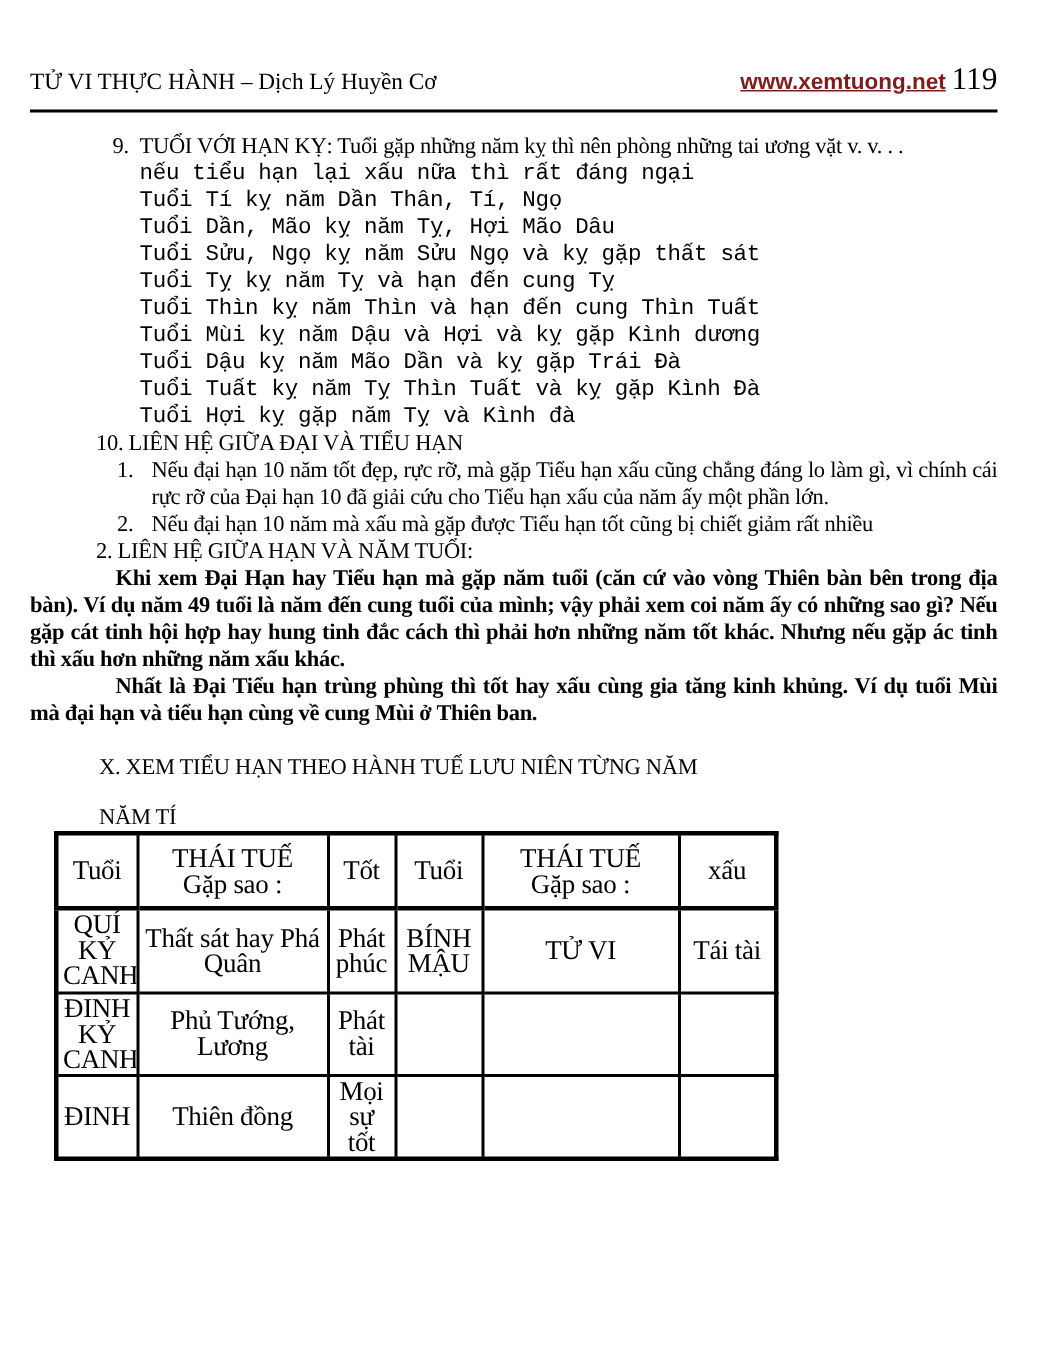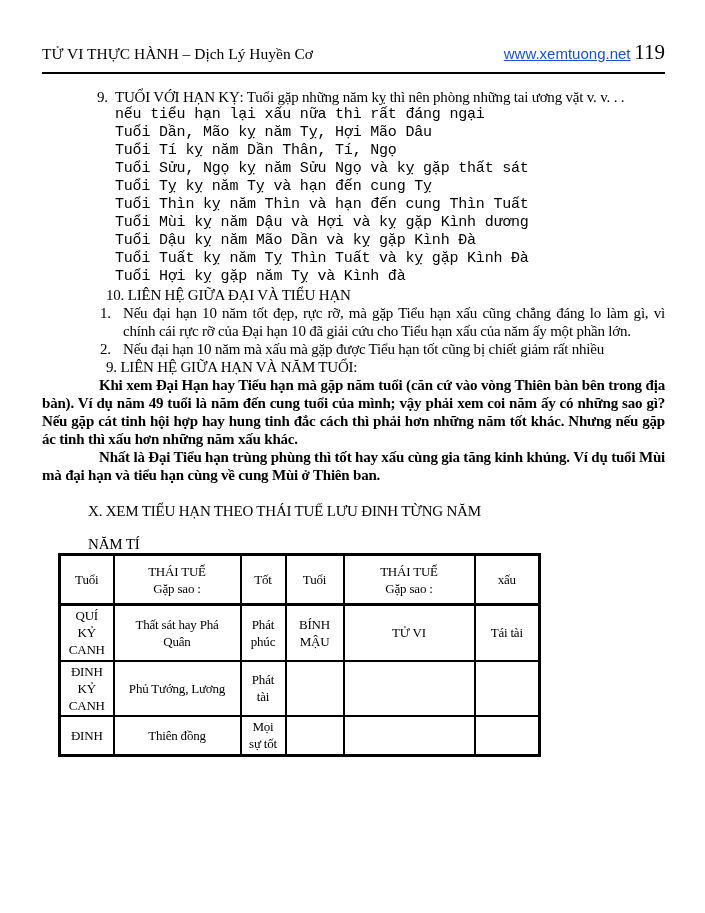--- a/index.html
+++ b/index.html
@@ -1,49 +1,49 @@
 <!DOCTYPE html>
 <html><head>
 <meta charset="utf-8">
 <style>
   html,body{margin:0;padding:0;background:#ffffff;}
   .page{
     width:705px;height:913px;background:#ffffff;color:#000;
     font-family:"Liberation Serif",serif;font-size:15px;line-height:18px;
-    box-sizing:border-box;padding:43px 40px 0 42px;overflow:hidden;position:relative;
+    box-sizing:border-box;padding:43px 40px 0 20px;overflow:hidden;position:relative;
   }
   
   .header{display:flex;justify-content:space-between;align-items:baseline;}
   .header-title{font-size:15.5px;white-space:nowrap;}
   .header-right{white-space:nowrap;}
   .header-link{
-    font-family:"Liberation Sans",sans-serif;font-weight:normal;
-    color:#1d4ed8;text-decoration:underline;font-size:15px;cursor:pointer;
+    font-family:"Liberation Sans",sans-serif;font-weight:bold;
+    color:#7f1d1d;text-decoration:underline;font-size:15px;cursor:pointer;
   }
   .page-num{font-size:21px;}
   .rule{border-top:2px solid #000;margin-top:9px;}
   
   .body{margin-top:14px;letter-spacing:-0.2px;}
   .s9{margin-left:55px;}
   .s9-first{white-space:nowrap;}
   .s9-first .marker{display:inline-block;width:18px;}
   .s9-line{margin-left:18px;white-space:nowrap;font-family:Liberation Mono, monospace;}
-  .h-num{margin-left:64px;}
+  .h-num{margin-left:44px;}
   .item{display:flex;margin-left:58px;}
   .item .marker{flex:0 0 23px;}
   .item .itext{flex:1;text-align:justify;}
   .para-flush{margin-left:46px;text-align:justify;}
   .para-indent{text-indent:57px;text-align:justify;font-weight:bold;}
   .hx{margin-left:46px;margin-top:18px;white-space:nowrap;}
   .year-label{margin-left:46px;margin-top:15px;}
   
   .ttable{
     border-collapse:collapse;table-layout:fixed;width:480px;
     margin-left:16px;margin-top:0px;border:3px solid #000;
-    text-align:center;font-size:13px;line-height:17px;letter-spacing:-0.2px;
+    text-align:center;font-size:18px;line-height:17px;letter-spacing:-0.2px;
   }
   .ttable th,.ttable td{
     border:2px solid #000;padding:1px 3px;vertical-align:middle;
     white-space:pre-line;font-weight:normal;overflow:hidden;
   }
   .thead-row{height:50px;}
   .thead-row th{border-bottom:3px solid #000;}
   .row-0{height:56px;}
   .row-1{height:37px;}
   .row-2{height:53px;}
@@ -59,48 +59,48 @@
     <span class="header-right"><a class="header-link" href="#">www.xemtuong.net</a> <span class="page-num">119</span></span>
   </div>
   <div class="rule"></div>
 
   <div class="body">
 
     <div class="s9">
       <div class="s9-first"><span class="marker">9.</span><span>TUỔI VỚI HẠN KỴ: Tuổi gặp những năm kỵ thì nên phòng những  tai ương vặt v. v. . .</span></div>
       <div>
           <div class="s9-line">nếu tiểu hạn lại xấu nữa thì rất đáng ngại</div>
+          <div class="s9-line">Tuổi Tí kỵ năm Dần Thân, Tí, Ngọ</div>
           <div class="s9-line">Tuổi Dần, Mão kỵ năm Tỵ, Hợi Mão Dâu</div>
-          <div class="s9-line">Tuổi Tí kỵ năm Dần Thân, Tí, Ngọ</div>
           <div class="s9-line">Tuổi Sửu, Ngọ kỵ năm Sửu Ngọ và kỵ gặp thất sát</div>
           <div class="s9-line">Tuổi Tỵ kỵ năm Tỵ và hạn đến cung Tỵ</div>
           <div class="s9-line">Tuổi Thìn kỵ năm Thìn và hạn đến cung Thìn Tuất</div>
           <div class="s9-line">Tuổi Mùi kỵ năm Dậu và Hợi và kỵ gặp Kình dương</div>
-          <div class="s9-line">Tuổi Dậu kỵ năm Mão Dần và kỵ gặp Kình Đà</div>
+          <div class="s9-line">Tuổi Dậu kỵ năm Mão Dần và kỵ gặp Trái Đà</div>
           <div class="s9-line">Tuổi Tuất kỵ năm Tỵ Thìn Tuất và kỵ gặp Kình Đà</div>
           <div class="s9-line">Tuổi Hợi kỵ gặp năm Tỵ và Kình đà</div>
         </div>
     </div>
 
     <div class="h-num">10. LIÊN HỆ GIỮA ĐẠI VÀ TIỂU HẠN</div>
 
     <div class="item">
       <span class="marker">1.</span>
       <div class="itext">Nếu đại hạn 10 năm tốt đẹp, rực rỡ, mà gặp Tiểu hạn xấu cũng chẳng đáng lo làm gì, vì chính cái rực rỡ của Đại hạn 10 đã giải cứu cho Tiểu hạn xấu của năm ấy một phần lớn.</div>
     </div>
     <div class="item">
       <span class="marker">2.</span>
       <div class="itext">Nếu đại hạn 10 năm mà xấu mà gặp được Tiểu hạn tốt cũng bị chiết giảm rất nhiều</div>
     </div>
 
-    <div class="h-num">9. LIÊN HỆ GIỮA HẠN VÀ NĂM TUỔI:</div>
+    <div class="h-num">2. LIÊN HỆ GIỮA HẠN VÀ NĂM TUỔI:</div>
     <div class="para-indent">Khi xem Đại Hạn hay Tiểu hạn mà  gặp năm tuổi (căn cứ vào vòng Thiên bàn bên trong địa bàn). Ví dụ năm 49 tuổi là năm đến cung tuổi của mình; vậy phải xem coi năm ấy có những sao gì? Nếu gặp cát tinh hội hợp hay hung tinh đắc cách thì phải hơn những năm tốt khác. Nhưng nếu gặp ác tinh thì xấu hơn những năm xấu khác.</div>
     <div class="para-indent">Nhất là Đại Tiểu hạn trùng phùng thì tốt hay xấu cùng gia tăng kinh khủng. Ví dụ tuổi Mùi mà đại hạn và tiểu hạn cùng về cung Mùi ở Thiên ban.</div>
 
-    <div class="hx">X. XEM TIỂU HẠN THEO THÁI TUẾ LƯU ĐINH TỪNG NĂM</div>
+    <div class="hx">X. XEM TIỂU HẠN THEO HÀNH TUẾ LƯU NIÊN TỪNG NĂM</div>
     <div class="year-label">NĂM TÍ</div>
 
     <table class="ttable">
       <colgroup>
         <col style="width:54px">
           <col style="width:127px">
           <col style="width:45px">
         <col style="width:58px">
           <col style="width:131px">
           <col style="width:65px">

